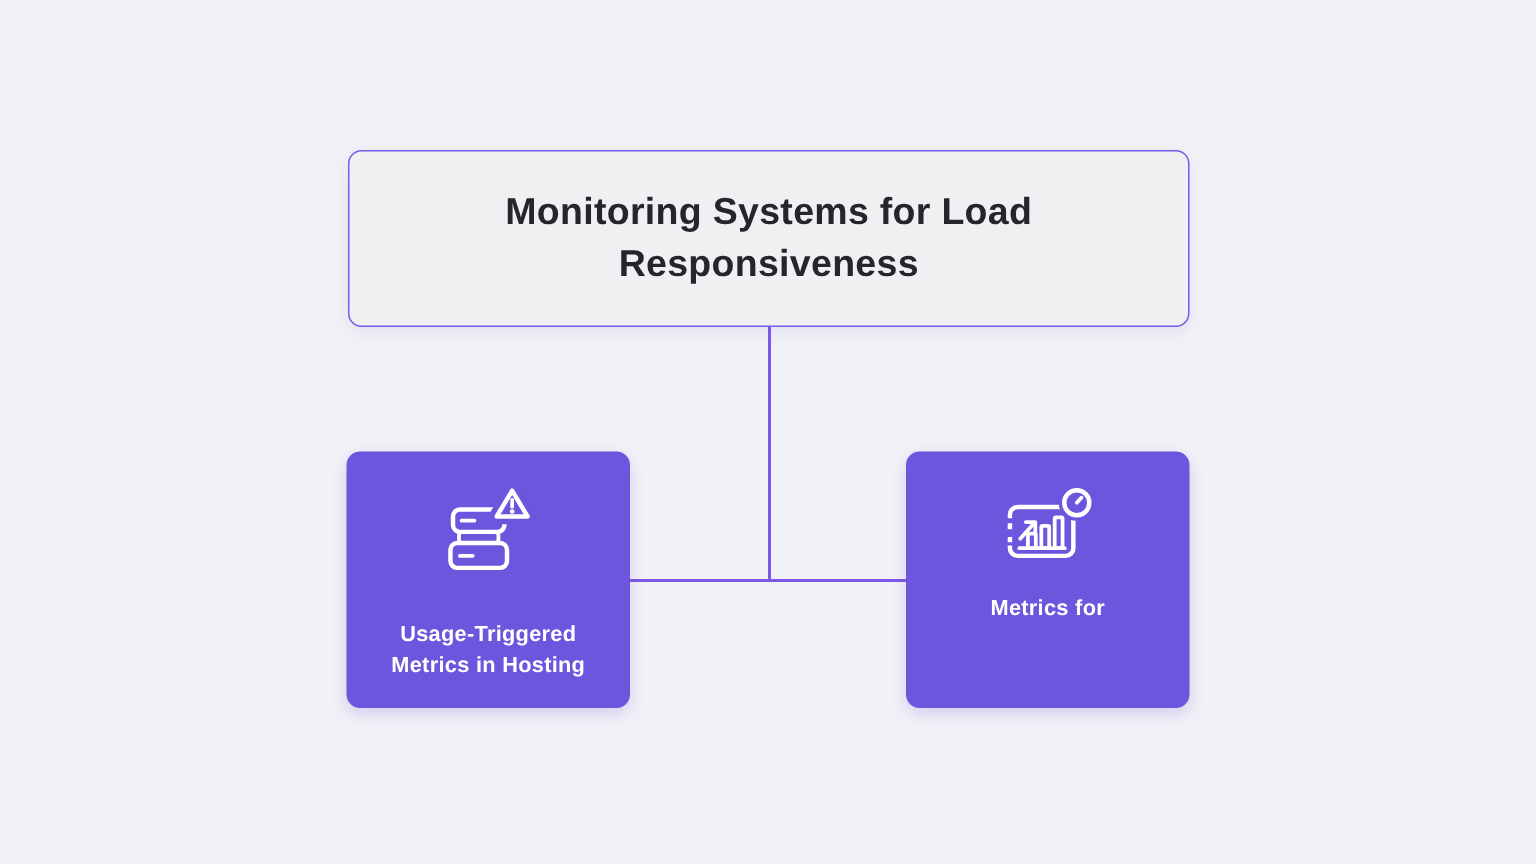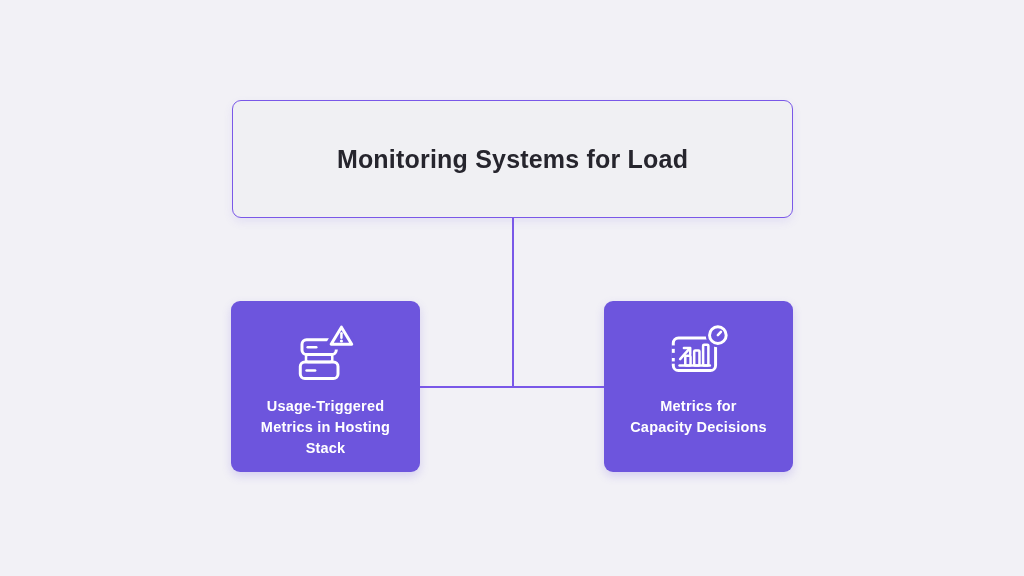--- a/index.html
+++ b/index.html
@@ -47,21 +47,21 @@
     width: 189px; height: 171px;
     box-sizing: border-box;
     background: var(--node-fill, #6D55DD);
     border-radius: 9px;
     box-shadow: 0 4px 10px rgba(109, 85, 221, 0.22);
     display: flex;
     flex-direction: column;
     align-items: center;
     padding-top: 21px;
   }
-  .node.left  { left: 231px; }
+  .node.left  { left: 231px; gap: 17px; }
   .node.right { left: 604px; }
   .node-icon { width: 64px; height: 64px; flex: 0 0 auto; }
   .node-label {
     margin-top: 10px;
     color: var(--node-text, #FFFFFF);
     font-size: 14.5px;
     font-weight: 700;
     letter-spacing: 0.2px;
     text-align: center;
     line-height: 21px;
@@ -81,20 +81,21 @@
   svg .thin { stroke-width: 2.2; }
 </style>
 </head>
 <body>
 
 <div class="canvas">
 
   <div class="header-node">
     <div class="header-title">
       <div>Monitoring Systems for Load</div>
+      <div>Responsiveness</div>
     </div>
   </div>
 
   <div class="connector vertical"></div>
   <div class="connector horizontal"></div>
 
   <div class="node left">
     <svg class="node-icon" viewBox="0 0 56 56">
 
       <rect class="wstroke" x="7" y="15.5" width="30" height="13" rx="4"></rect>
@@ -104,21 +105,20 @@
       <path class="wstroke thin" d="M11 42.5 H18.5"></path>
 
       <path class="halo" style="stroke-width:9;" d="M41.5 4.5 L50.5 19.5 L32.5 19.5 Z"></path>
       <path class="wstroke" d="M41.5 4.5 L50.5 19.5 L32.5 19.5 Z"></path>
       <path class="wstroke thin" d="M41.5 9.8 V13.8"></path>
       <circle cx="41.5" cy="16.6" r="1.35" fill="#FFFFFF" stroke="none"></circle>
     </svg>
     <div class="node-label">
       <div>Usage-Triggered</div>
       <div>Metrics in Hosting</div>
-      <div>Stack</div>
     </div>
   </div>
 
   <div class="node right">
     <svg class="node-icon" viewBox="0 0 56 56">
 
       <rect class="wstroke" x="5.5" y="14" width="37" height="28.5" rx="4.5"></rect>
 
       <path class="halo" style="fill:none;stroke-width:3.4;" d="M5.5 20.5 V23.5"></path>
       <path class="halo" style="fill:none;stroke-width:3.4;" d="M5.5 27 V31.5"></path>
@@ -132,17 +132,16 @@
 
       <path class="wstroke thin" d="M11.5 32.5 L19.3 23.8"></path>
       <path class="wstroke thin" d="M14.8 22.8 H20.3 V28.3"></path>
 
       <circle class="halo" style="stroke-width:6.5;" cx="44.5" cy="11.5" r="7.3"></circle>
       <circle class="wstroke" cx="44.5" cy="11.5" r="7.3"></circle>
       <path class="wstroke thin" d="M44.5 11.5 L47.2 8.6"></path>
     </svg>
     <div class="node-label">
       <div>Metrics for</div>
-      <div>Capacity Decisions</div>
     </div>
   </div>
 
 </div>
 
 </body></html>

